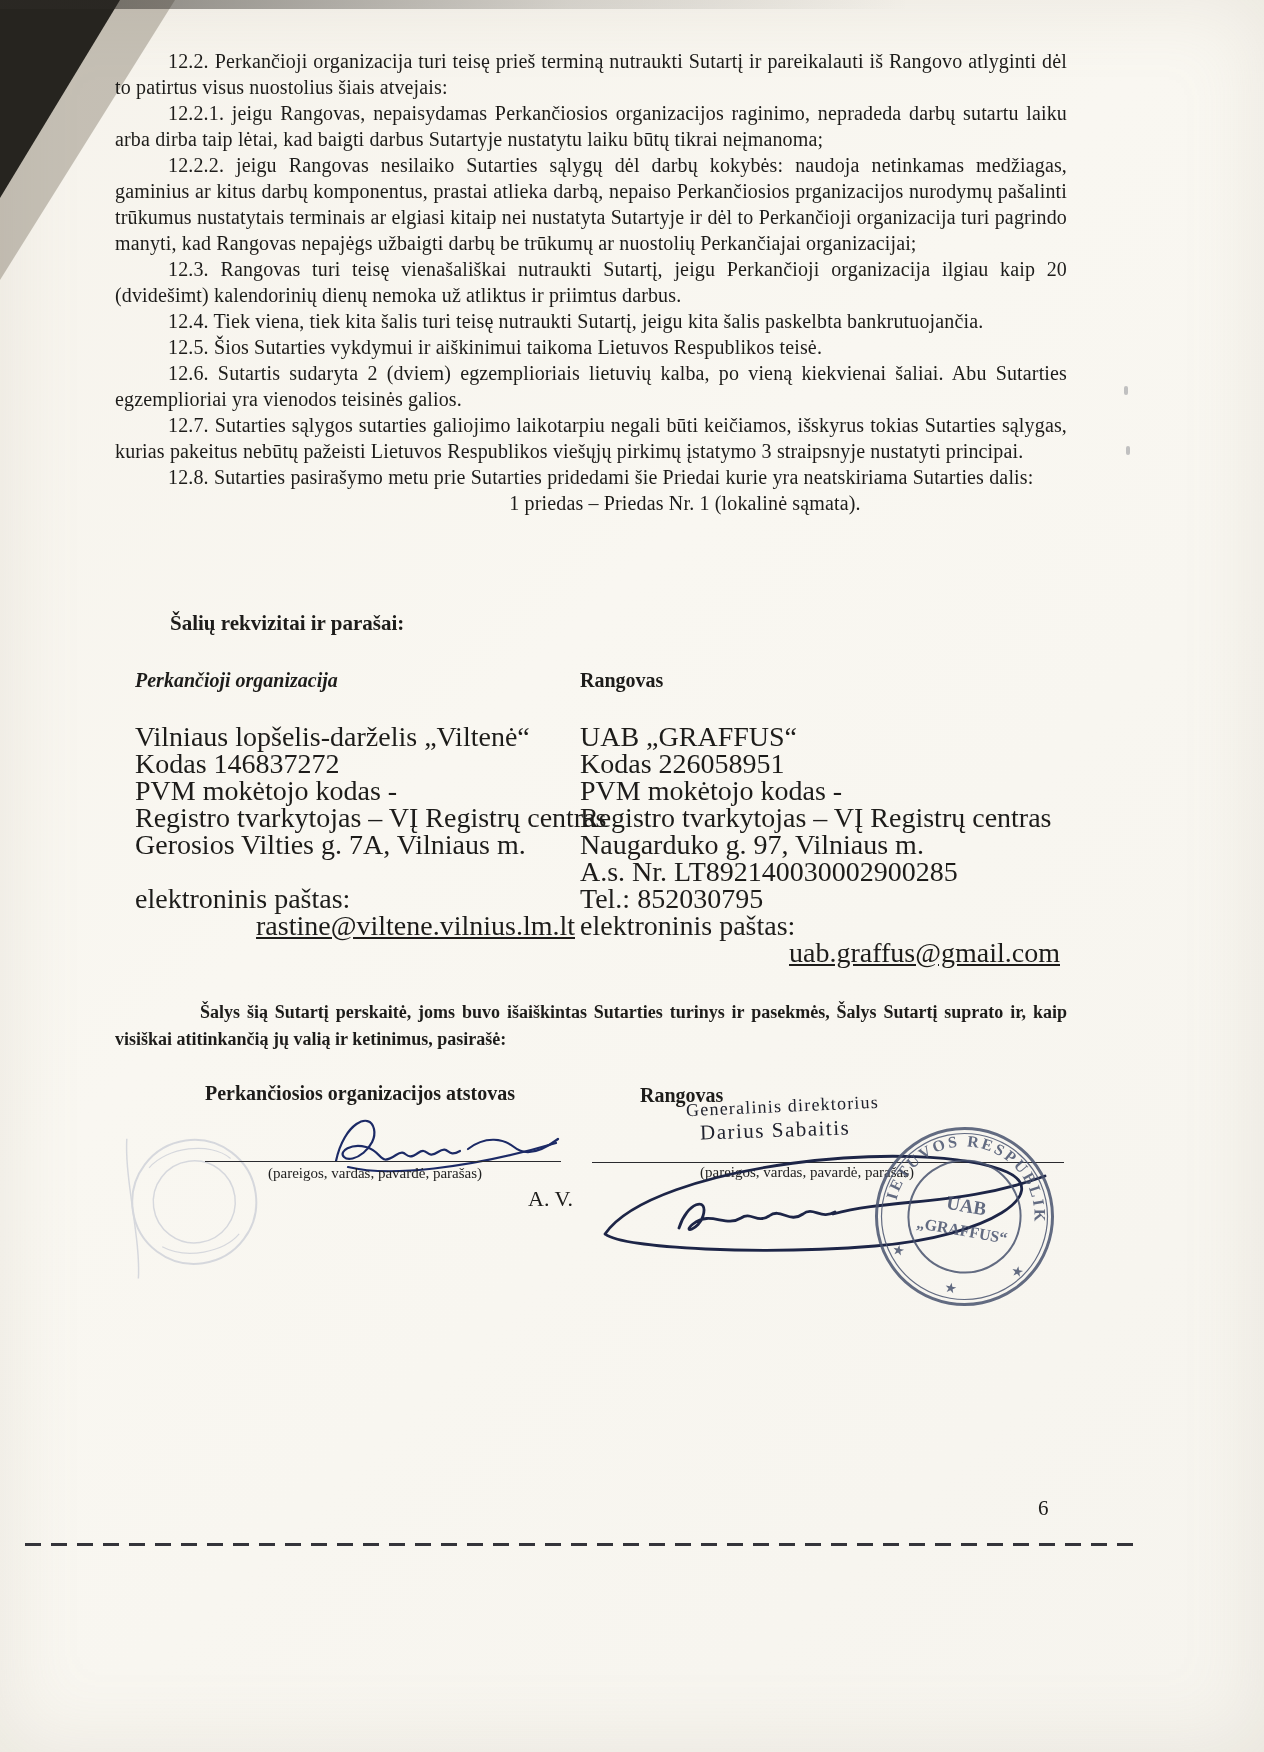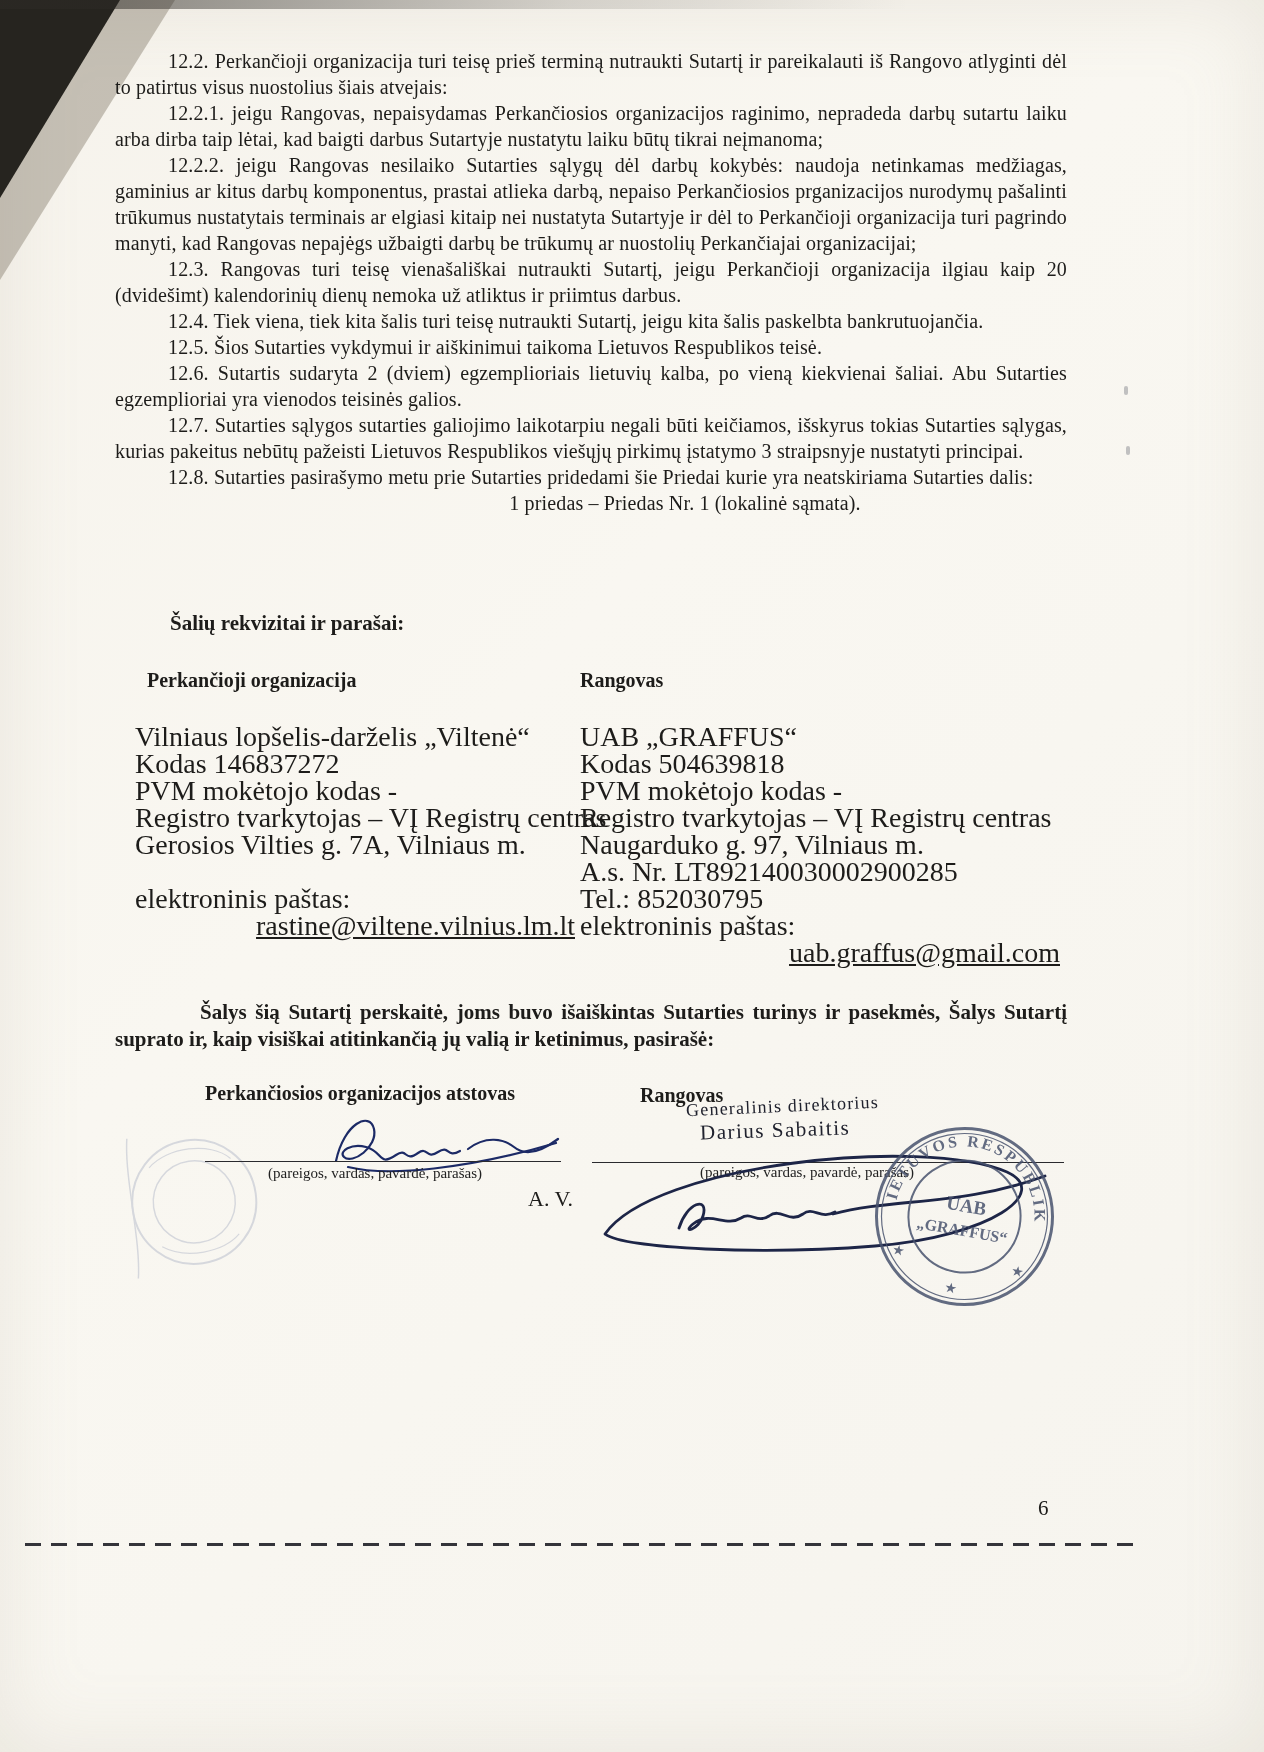--- a/index.html
+++ b/index.html
@@ -24,31 +24,31 @@
   
   .body-text { position:absolute; left:115px; top:48px; width:952px;
     font-size:20px; line-height:26px; text-align:justify; letter-spacing:0.15px; }
   .body-text p { margin:0; text-indent:53px; }
   .body-text p.annex { text-indent:0; padding-left:188px; text-align:center; }
 
   .section-heading { position:absolute; left:170px; top:611px; margin:0;
     font-size:21px; font-weight:bold; }
 
   .party-header { position:absolute; top:669px; font-size:20px; font-weight:bold; white-space:nowrap; }
-  .party-header.ph-left { left:147px; }
+  .party-header.ph-left { left:135px;font-style:italic; }
   .party-header.ph-right { left:580px; }
 
   .party-col { position:absolute; top:715px; font-size:28px; line-height:27px; white-space:nowrap;margin-top:8px; }
   .party-col.pc-left { left:135px; width:440px; }
   .party-col.pc-right { left:580px; width:480px; }
   .party-col .spacer { height:27px; }
   .party-col .email { text-decoration:underline;text-align:right; }
 
   .closing { position:absolute; left:115px; top:999px; width:952px; margin:0;
-    font-size:21px; line-height:27px; font-weight:bold; text-align:justify; text-indent:85px; }
+    font-size:18px; line-height:27px; font-weight:bold; text-align:justify; text-indent:85px; }
 
   .sig-title { position:absolute; font-size:20px; font-weight:bold; white-space:nowrap; }
   .sig-title.st-left { left:205px; top:1082px; }
   .sig-title.st-right { left:640px; top:1084px; }
 
   .hand { position:absolute; white-space:nowrap; color:#20222e; }
   .hand.role { left:686px; top:1096px; font-size:18px; letter-spacing:1.2px; transform:rotate(-2.5deg); }
   .hand.name { left:700px; top:1118px; font-size:21px; letter-spacing:1.5px; transform:rotate(-2deg); }
 
   .sig-line { position:absolute; height:0; border-top:1.6px solid #2a2a2e; }
@@ -108,21 +108,21 @@
     <div>PVM mokėtojo kodas -</div>
     <div>Registro tvarkytojas – VĮ Registrų centras</div>
     <div>Gerosios Vilties g. 7A, Vilniaus m.</div>
     <div class="spacer"></div>
     <div>elektroninis paštas:</div>
     <div class="email">rastine@viltene.vilnius.lm.lt</div>
   </div>
 
   <div class="party-col pc-right">
     <div>UAB „GRAFFUS“</div>
-    <div>Kodas 504639818</div>
+    <div>Kodas 226058951</div>
     <div>PVM mokėtojo kodas -</div>
     <div>Registro tvarkytojas – VĮ Registrų centras</div>
     <div>Naugarduko g. 97, Vilniaus m.</div>
     <div>A.s. Nr. LT892140030002900285</div>
     <div>Tel.: 852030795</div>
     <div>elektroninis paštas:</div>
     <div class="email">uab.graffus@gmail.com</div>
   </div>
 
   <p class="closing">Šalys šią Sutartį perskaitė, joms buvo išaiškintas Sutarties turinys ir pasekmės, Šalys Sutartį suprato ir, kaip visiškai atitinkančią jų valią ir ketinimus, pasirašė:</p>

